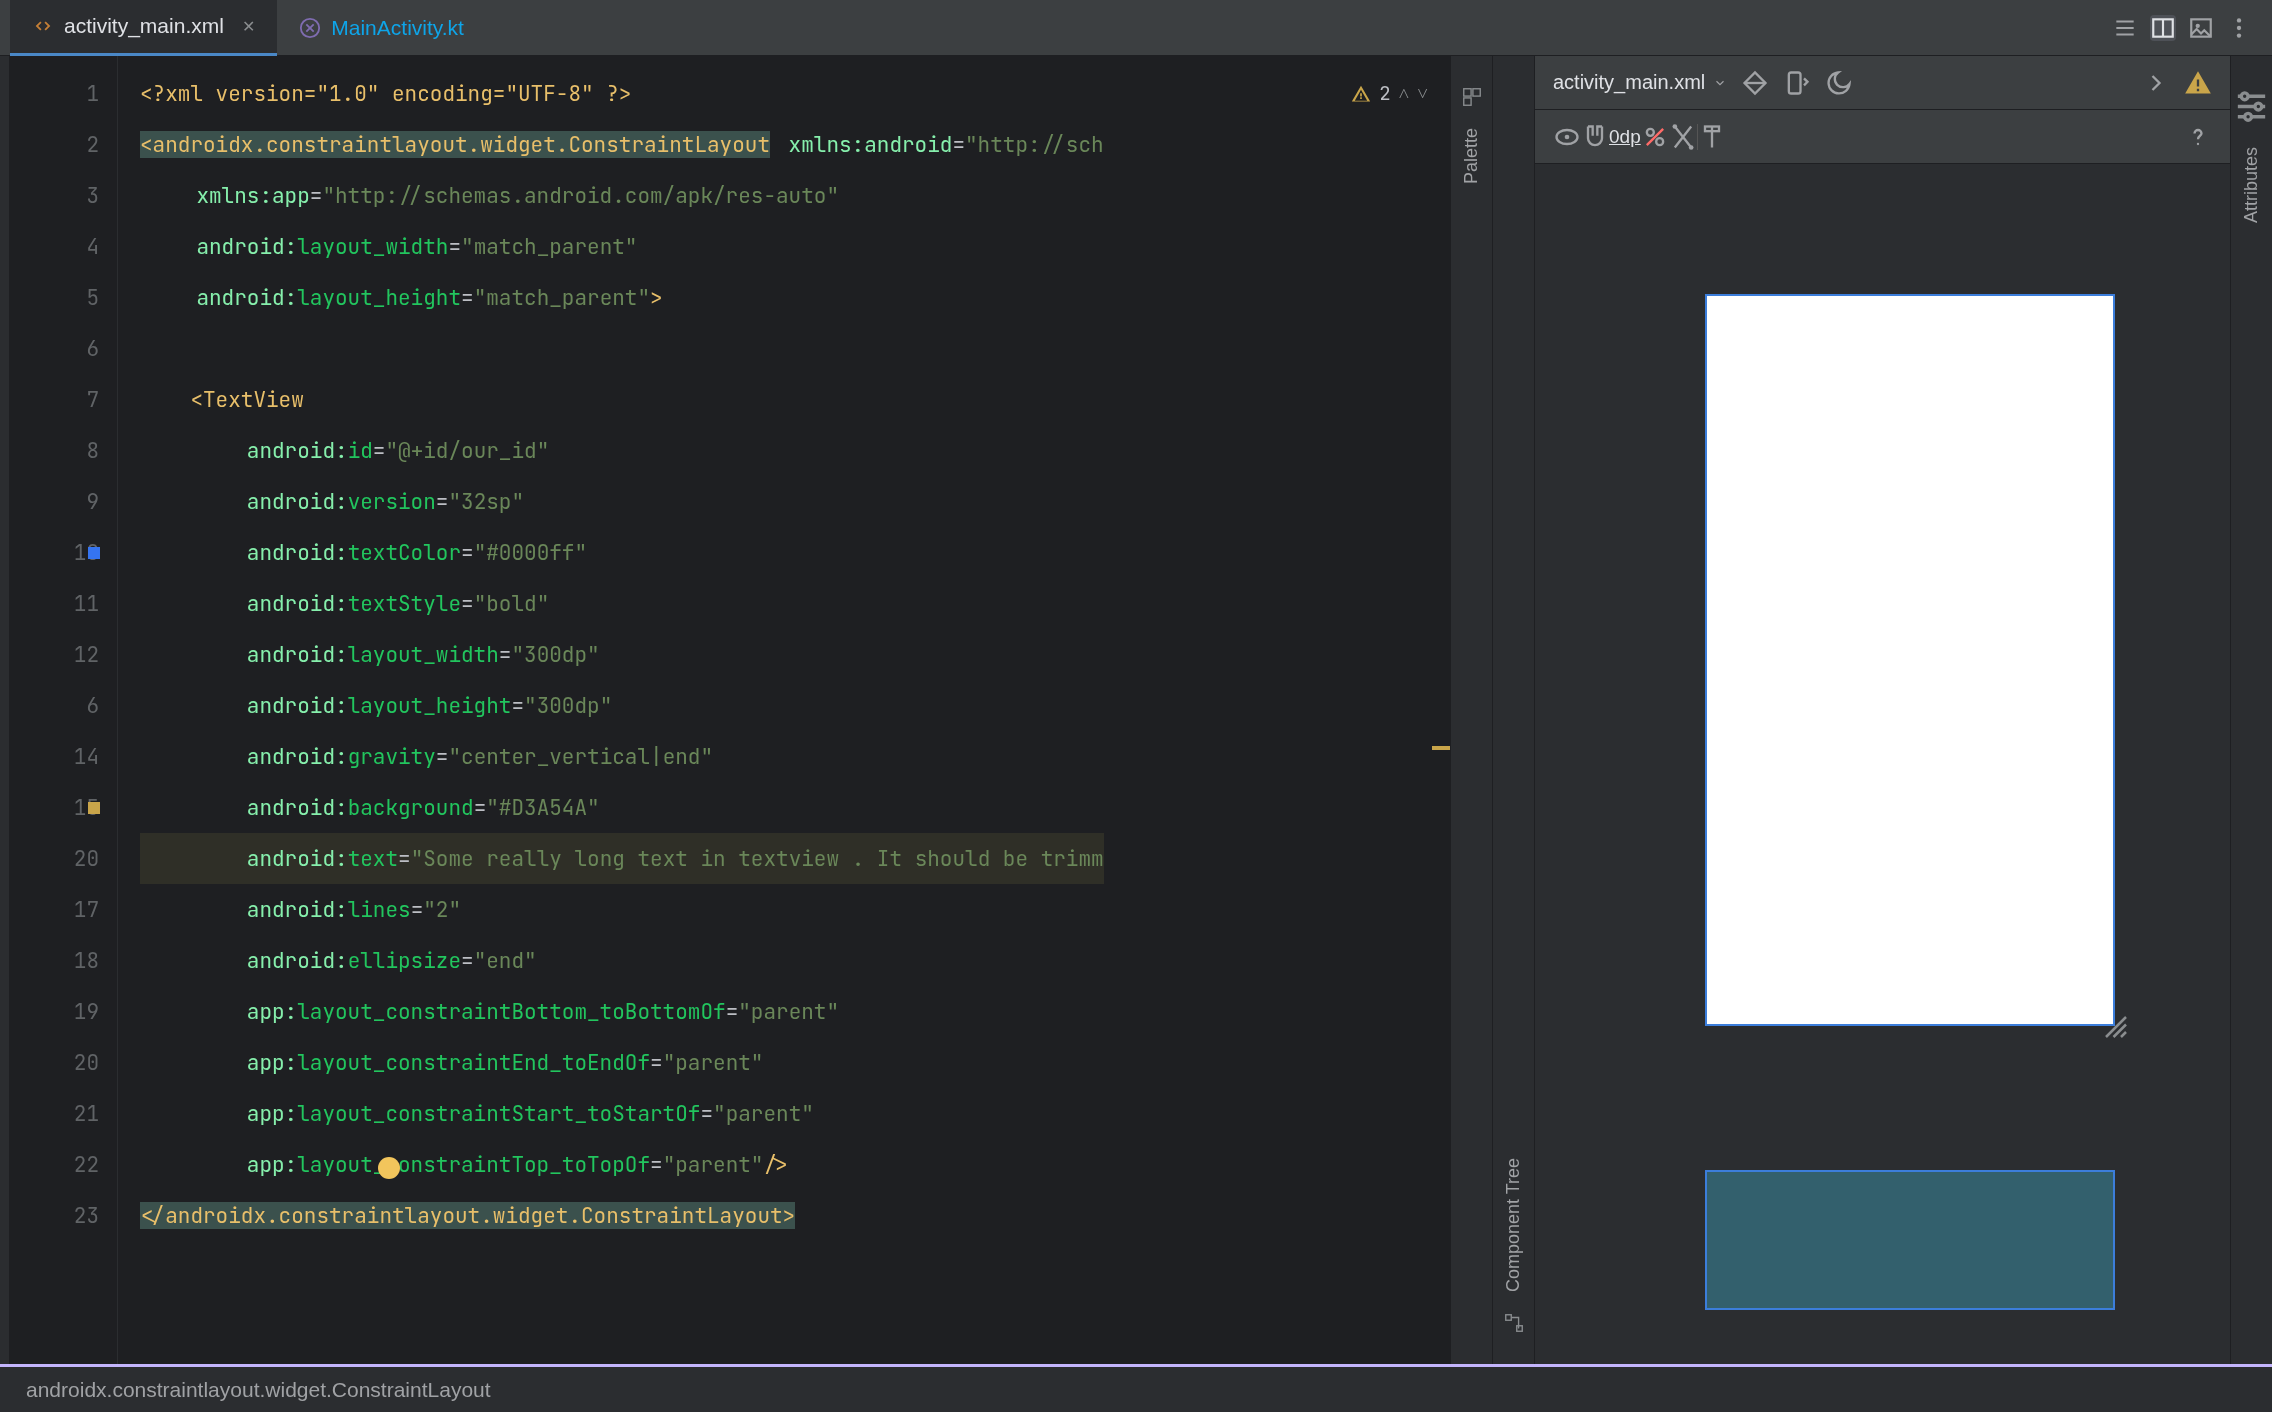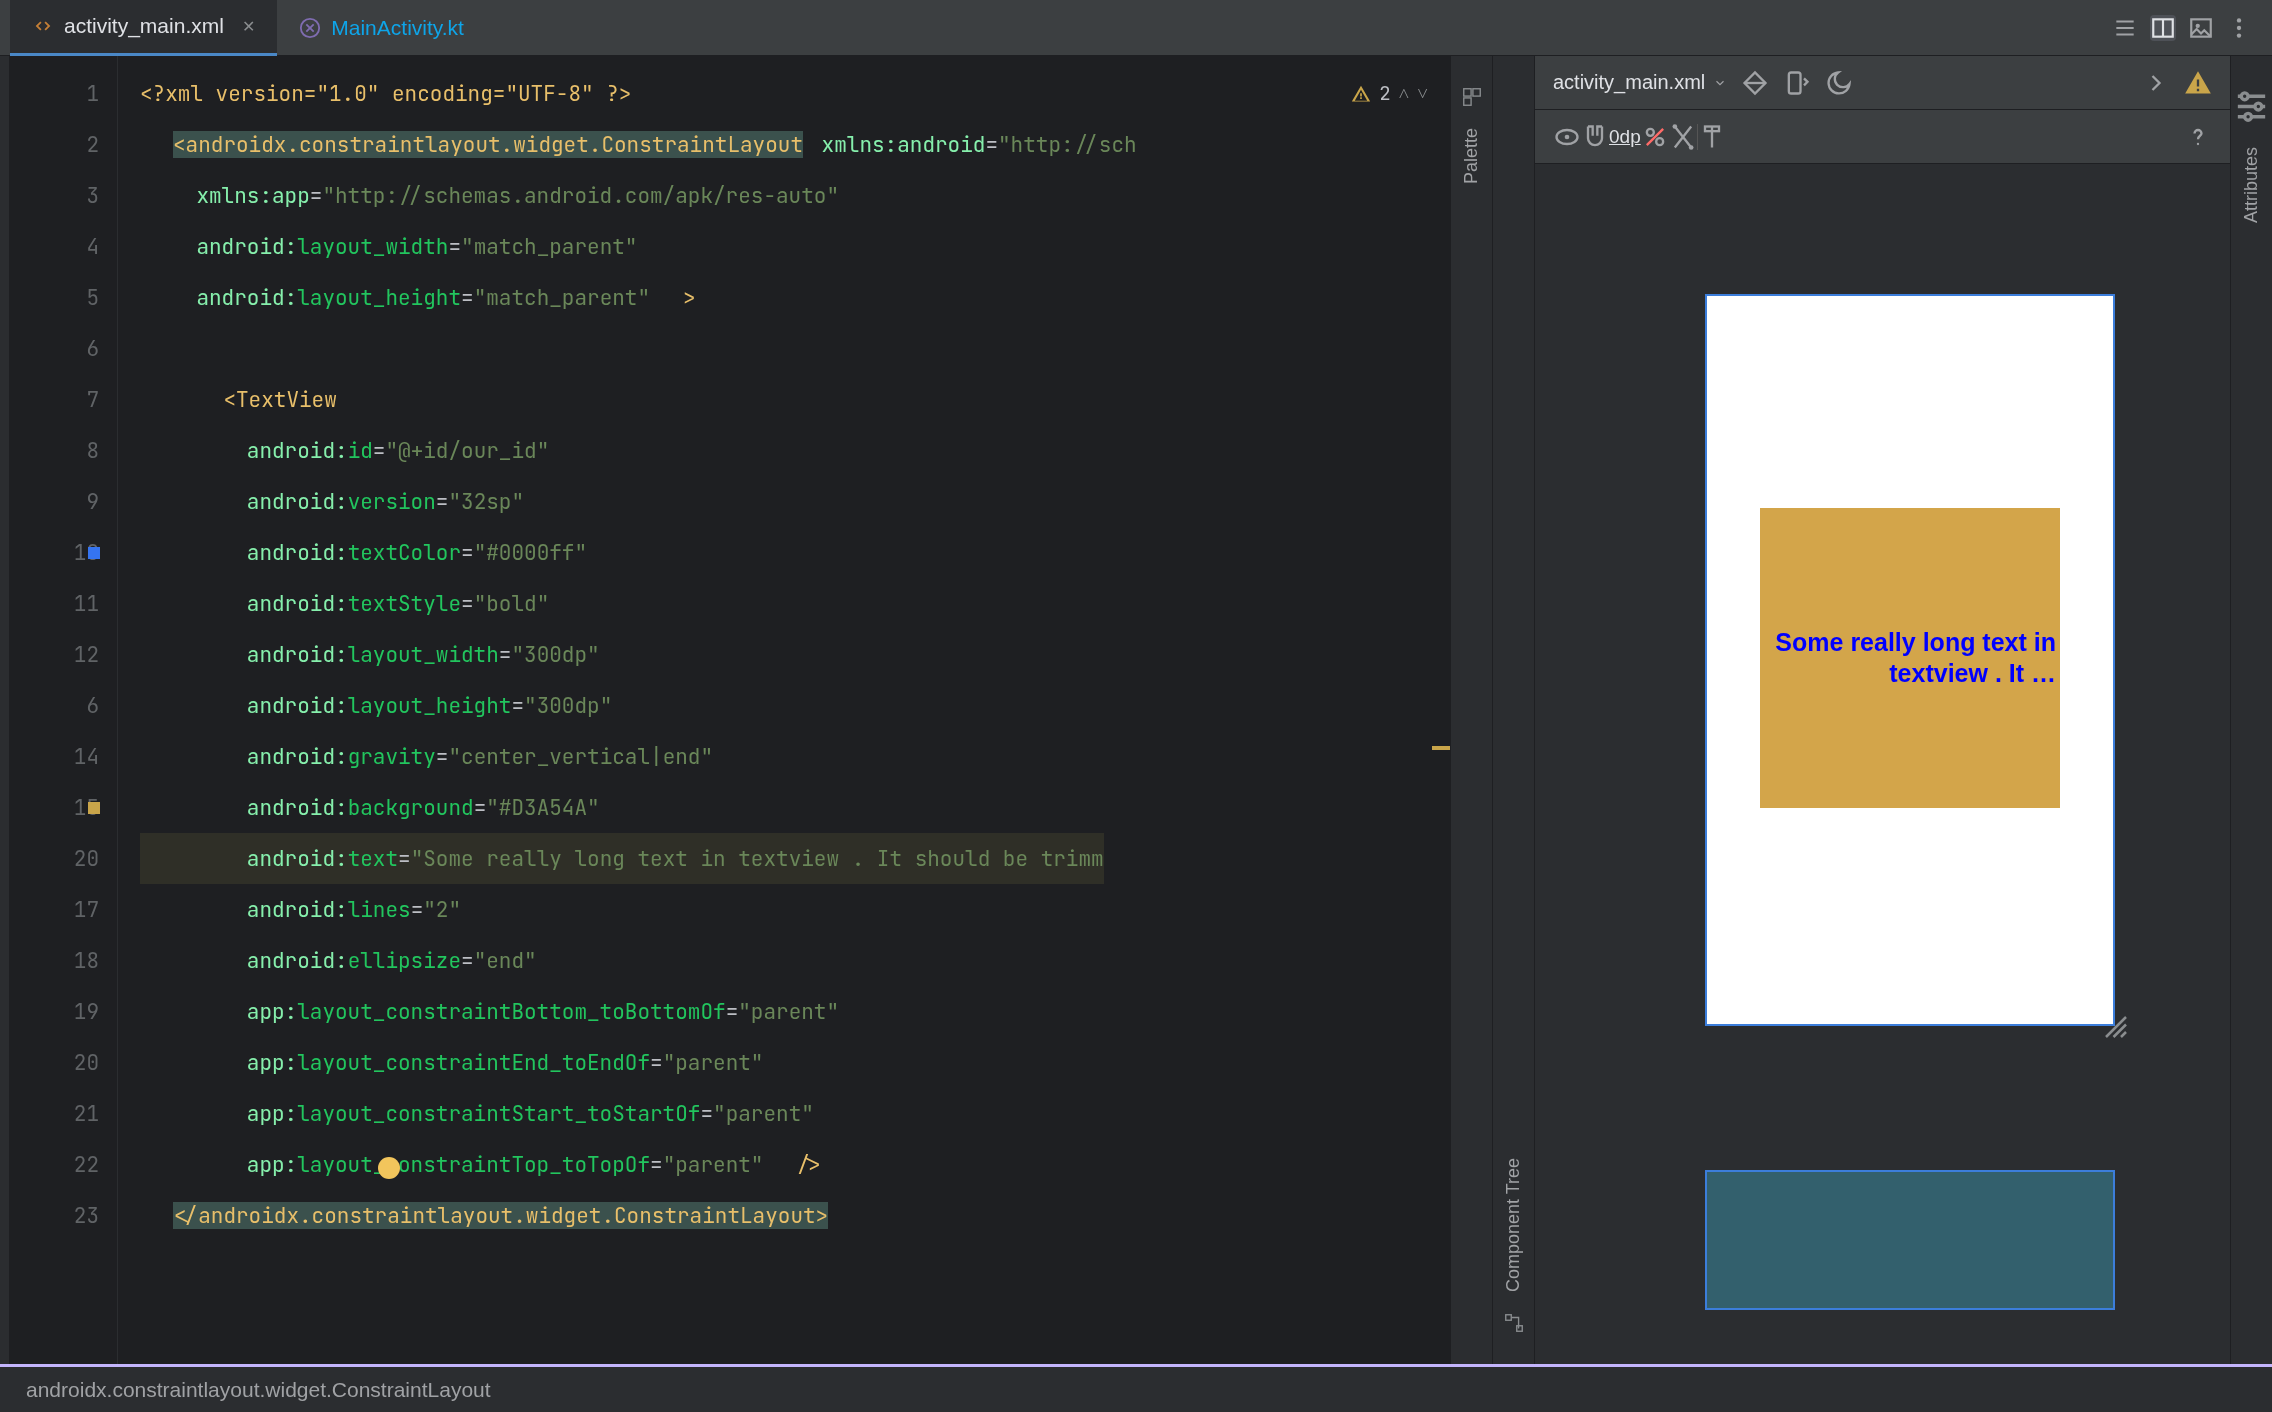--- a/index.html
+++ b/index.html
@@ -81,21 +81,21 @@
   .dot.blue { background:#3574f0; }
   .dot.orange { background:#c9a54a; }
   .code {
     flex:1;
     padding:12px 0 0 22px;
     overflow:hidden;
     position:relative;
   }
   .cl { height:51px; white-space:pre; color:#bcbec4; }
   .tk-decl { color:#e8bf6a; }
-  .tk-tag { color:#e8bf6a;margin-left:33px; }
+  .tk-tag { color:#e8bf6a; }
   .tk-ns { color:#86efac;padding-left:6px; }
   .tk-attr { color:#22c55e; }
   .tk-val { color:#6a8759; }
   .tk-punct { color:#bcbec4; }
   .hl-root { background:#3b514d; }
   .hl-line { background:rgba(58,58,44,.6); display:inline-block; }
   .caret-bulb {
     position:absolute; left:260px; top:1101px;
     width:22px; height:22px; background:#f2c55c; border-radius:50%;
   }
@@ -436,23 +436,20 @@
       <div class="dt-spacer"></div>
       <div class="dt-icon">
           <svg viewBox="0 0 24 24">
             <path d="M9 9a3 3 0 116 0c0 2-3 2-3 5" fill="none" stroke="#a0a2a5" stroke-width="2"></path>
             <circle cx="12" cy="18" r="1" fill="#a0a2a5"></circle>
           </svg>
         </div>
     </div>
     <div class="design-canvas">
       <div class="device">
-        <div class="tv-box">
-          <div class="tv-text">Some really long text in textview . It …</div>
-        </div>
         <svg class="corner-handle" viewBox="0 0 24 24">
             <path d="M4 20L20 4M10 20L20 10M16 20l4-4" stroke="#8a8d8f" stroke-width="2"></path>
           </svg>
       </div>
       <div class="device2"></div>
     </div>
   </div>
 
   <div class="attr-strip">
     <svg viewBox="0 0 24 24">

